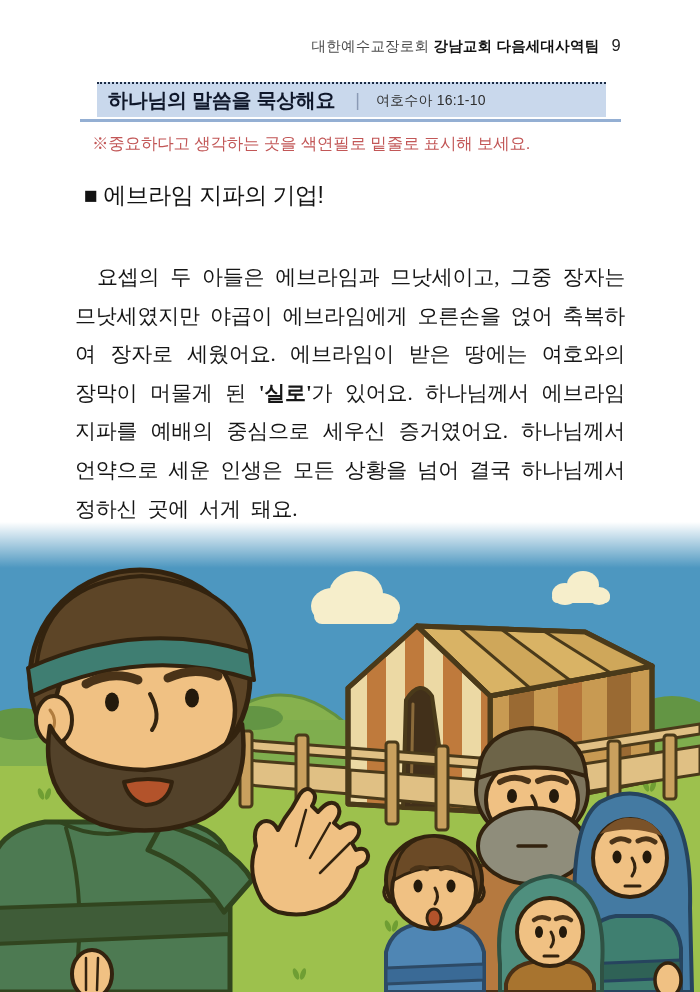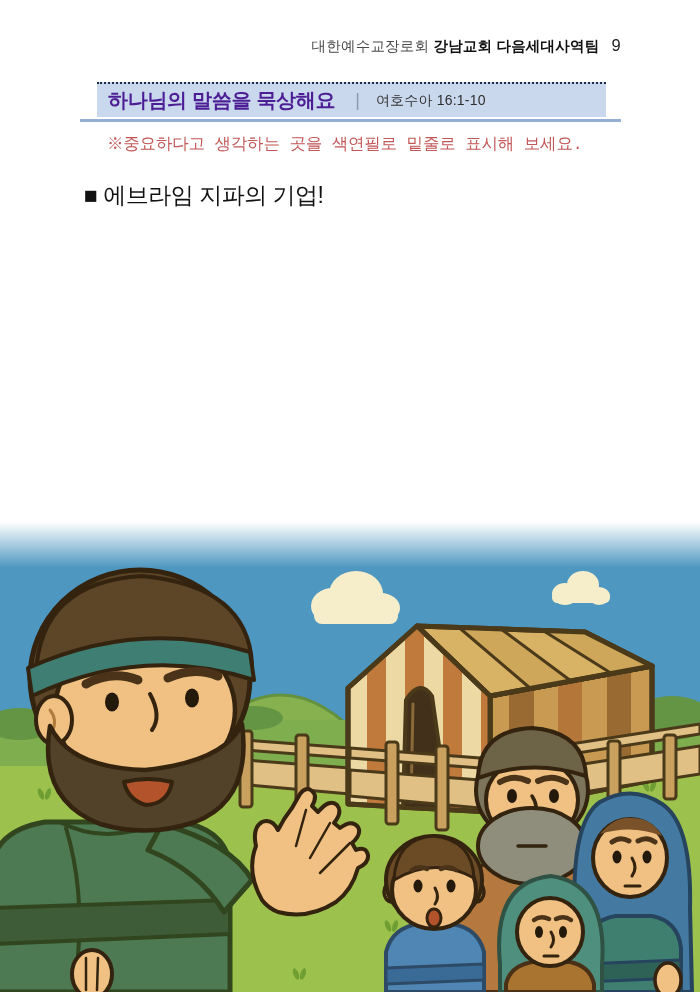--- a/index.html
+++ b/index.html
@@ -22,26 +22,26 @@
   .page{position:relative;width:700px;height:992px;background:#fff;overflow:hidden;
         font-family:"Liberation Sans",sans-serif;color:var(--ink);}
   .header-meta{position:absolute;top:36px;left:0;width:621px;text-align:right;
         font-size:14.5px;letter-spacing:.2px;color:#3a3a3a;}
   .header-meta .org{font-weight:400;color:#4a4a4a;text-align:right;}
   .header-meta .team{font-weight:700;color:#111;}
   .header-meta .pagenum{font-weight:500;font-size:16.5px;color:#222;margin-left:8px;}
   .title-bar{position:absolute;left:97px;top:82px;width:509px;height:35px;
         background:var(--bar-bg);border-top:2px dotted var(--bar-border);
         display:flex;align-items:center;box-sizing:border-box;padding-left:11px;}
-  .title-bar .ttl{font-weight:700;font-size:20px;color:#4c1d95;letter-spacing:-.3px;}
+  .title-bar .ttl{font-weight:700;font-size:20px;color:#0f172a;letter-spacing:-.3px;}
   .title-bar .div{color:#8a9ab5;font-size:18px;margin:0 16px 0 20px;font-weight:300;}
   .title-bar .ref{font-size:14px;color:#2e2e2e;letter-spacing:.2px;}
   .bar-underline{position:absolute;left:80px;top:119px;width:541px;height:3px;
         background:var(--bar-underline);}
-  .note{position:absolute;left:107px;top:133px;font-family:Liberation Mono, monospace;
+  .note{position:absolute;left:92px;top:133px;font-family:Liberation Sans, sans-serif;
         font-size:16.5px;color:var(--note-red);letter-spacing:-.2px;}
   .section-title{position:absolute;left:84px;top:180px;font-size:23px;font-weight:400;
         color:#121212;letter-spacing:-.5px;}
   .body-text{position:absolute;left:75px;top:237px;width:550px;
         font-family:"Liberation Serif",serif;font-size:21px;line-height:38.6px;
         color:#161616;text-align:justify;word-spacing:5px;text-indent:22px;letter-spacing:-.2px;}
   .body-text b{font-weight:700;}
   .illustration{position:absolute;left:0;top:522px;width:700px;height:470px;}
   svg .ln{stroke-linejoin:round;stroke-linecap:round;}
 </style>
@@ -60,20 +60,21 @@
     <span class="ttl">하나님의 말씀을 묵상해요</span>
     <span class="div">|</span>
     <span class="ref">여호수아 16:1-10</span>
   </div>
   <div class="bar-underline"></div>
 
   <div class="note">※중요하다고 생각하는 곳을 색연필로 밑줄로 표시해 보세요.</div>
 
   <div class="section-title">■ 에브라임 지파의 기업!</div>
 
+  <p class="body-text"><span>요셉의 두 아들은 에브라임과 므낫세이고, 그중 장자는 므낫세였지만 야곱이 에브라임에게 오른손을 얹어 축복하여 장자로 세웠어요. 에브라임이 받은 땅에는 여호와의 장막이 머물게 된 </span><b>'실로'</b><span>가 있어요. 하나님께서 에브라임 지파를 예배의 중심으로 세우신 증거였어요. 하나님께서 언약으로 세운 인생은 모든 상황을 넘어 결국 하나님께서 정하신 곳에 서게 돼요.</span></p>
 
   <svg class="illustration" viewBox="0 0 700 470" aria-hidden="true">
     <defs>
       <linearGradient id="fade" x1="0" y1="0" x2="0" y2="1">
         <stop offset="0" stop-color="#ffffff" stop-opacity="1"></stop>
         <stop offset="1" stop-color="#ffffff" stop-opacity="0"></stop>
       </linearGradient>
       <clipPath id="gclip">
           <polygon points="348,166 417,104 490,174 490,290 348,282"></polygon>
         </clipPath>

